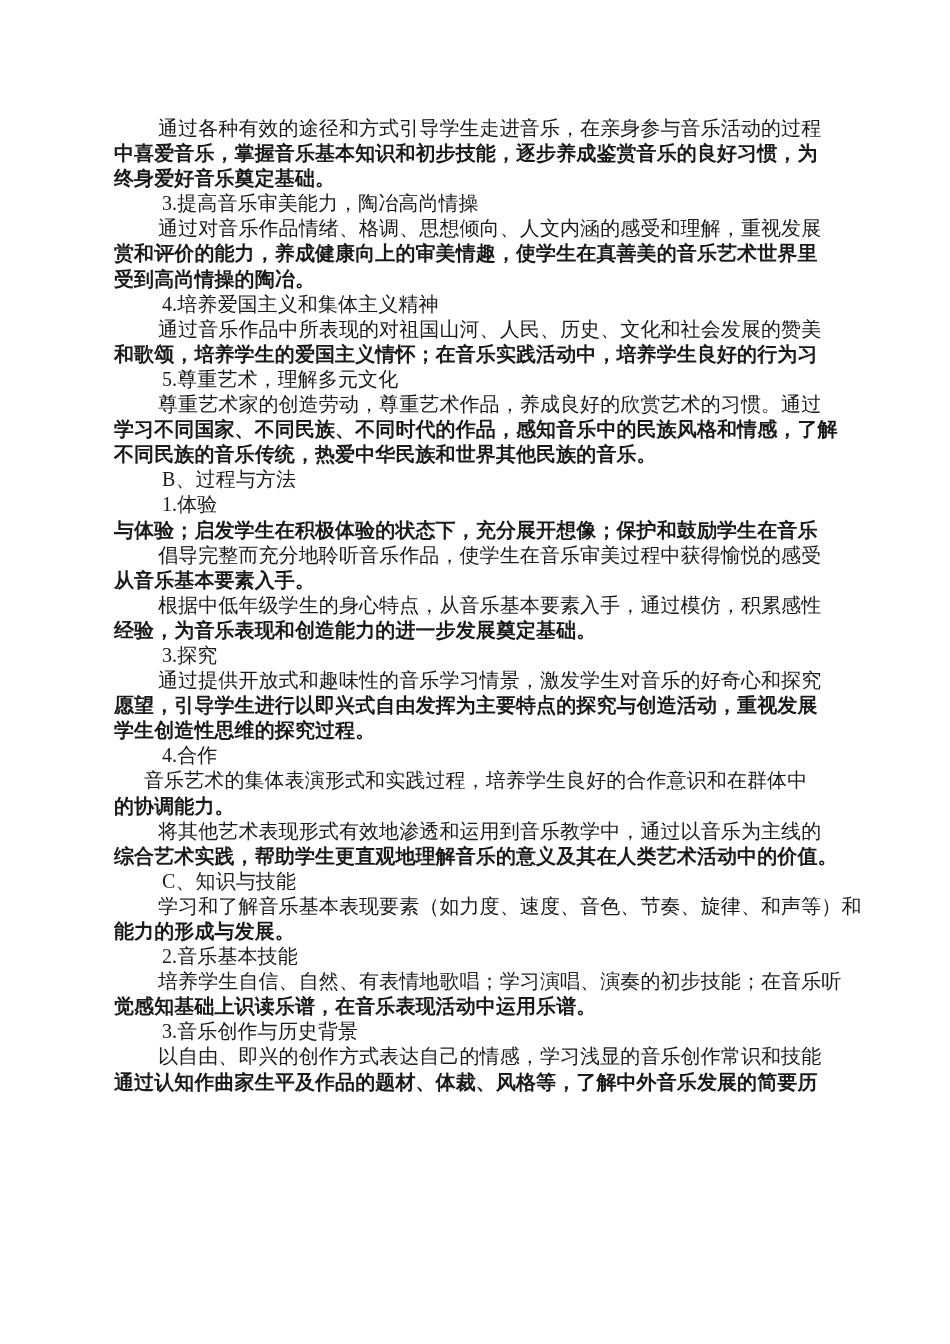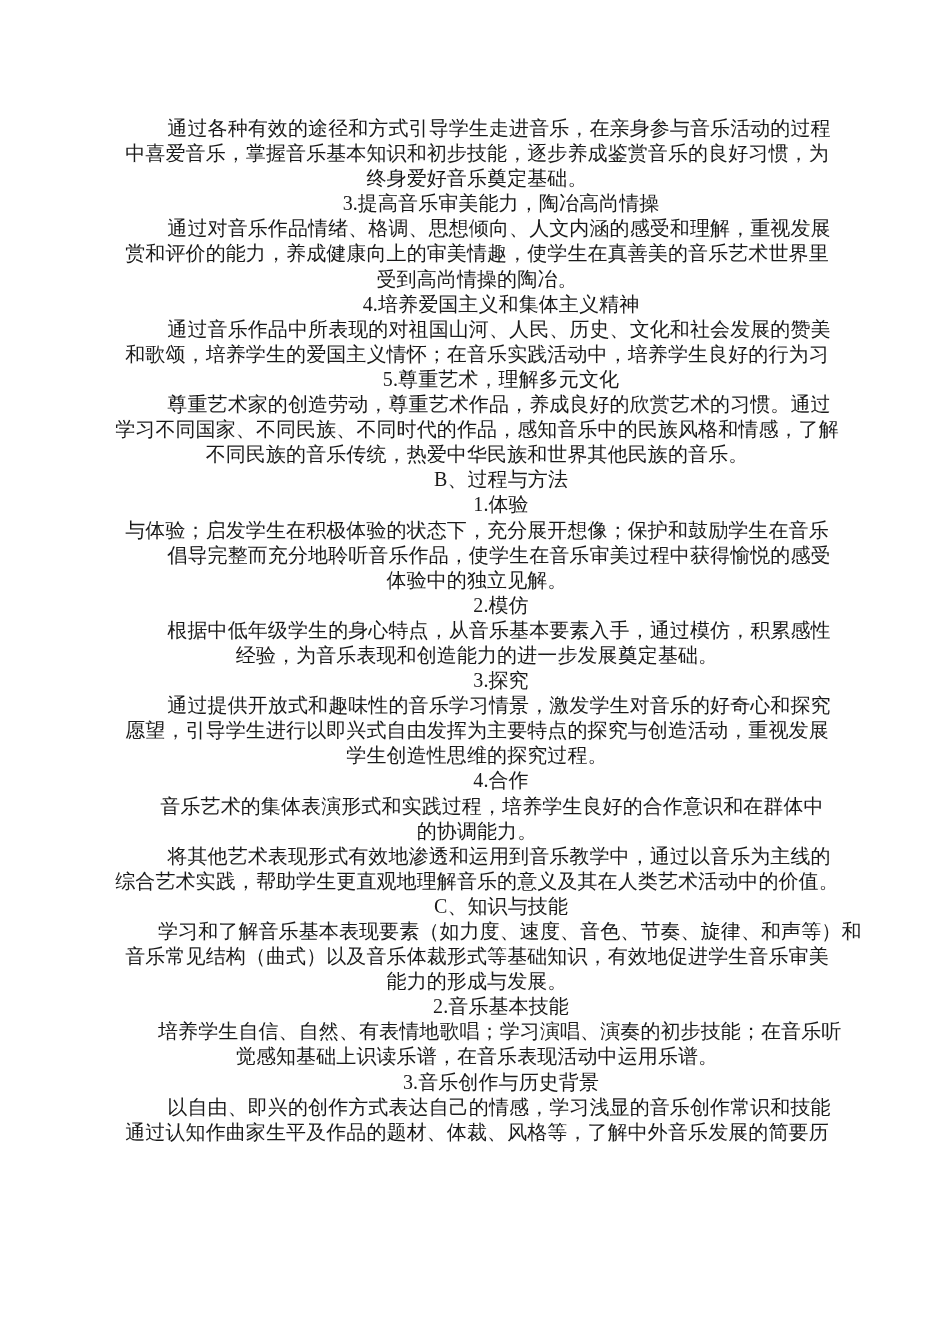--- a/index.html
+++ b/index.html
@@ -19,23 +19,22 @@
     left: 114px;
     width: 726px;
     font-family: "Liberation Serif", "DejaVu Serif", serif;
     font-size: 20px;
     line-height: 25.1px;
     color: #1a1a1a;
   }
   .line {
     white-space: nowrap;
     letter-spacing: 0.1px;
-    text-align: center;
   }
-  .line.cont  { padding-left: 0; }
+  .line.cont  { padding-left: 0; font-weight: bold; }
   .line.para  { padding-left: 44px; }
   .line.para2 { padding-left: 30px; }
   .line.head  { padding-left: 48px; font-family: Liberation Serif, serif; }
 </style>
 </head>
 <body>
 
 <div class="page">
 
 <div class="line para">通过各种有效的途径和方式引导学生走进音乐，在亲身参与音乐活动的过程</div>
@@ -49,36 +48,34 @@
     <div class="line para">通过音乐作品中所表现的对祖国山河、人民、历史、文化和社会发展的赞美</div>
     <div class="line cont">和歌颂，培养学生的爱国主义情怀；在音乐实践活动中，培养学生良好的行为习</div>
     <div class="line head">5.尊重艺术，理解多元文化</div>
     <div class="line para">尊重艺术家的创造劳动，尊重艺术作品，养成良好的欣赏艺术的习惯。通过</div>
     <div class="line cont">学习不同国家、不同民族、不同时代的作品，感知音乐中的民族风格和情感，了解</div>
     <div class="line cont">不同民族的音乐传统，热爱中华民族和世界其他民族的音乐。</div>
     <div class="line head">B、过程与方法</div>
     <div class="line head">1.体验</div>
     <div class="line cont">与体验；启发学生在积极体验的状态下，充分展开想像；保护和鼓励学生在音乐</div>
     <div class="line para">倡导完整而充分地聆听音乐作品，使学生在音乐审美过程中获得愉悦的感受</div>
-    <div class="line cont">体验中的独立见解。</div>
-    <div class="line head">2.模仿</div>
+    <div class="line cont">从音乐基本要素入手。</div>
     <div class="line para">根据中低年级学生的身心特点，从音乐基本要素入手，通过模仿，积累感性</div>
     <div class="line cont">经验，为音乐表现和创造能力的进一步发展奠定基础。</div>
     <div class="line head">3.探究</div>
     <div class="line para">通过提供开放式和趣味性的音乐学习情景，激发学生对音乐的好奇心和探究</div>
     <div class="line cont">愿望，引导学生进行以即兴式自由发挥为主要特点的探究与创造活动，重视发展</div>
     <div class="line cont">学生创造性思维的探究过程。</div>
     <div class="line head">4.合作</div>
     <div class="line para2">音乐艺术的集体表演形式和实践过程，培养学生良好的合作意识和在群体中</div>
     <div class="line cont">的协调能力。</div>
     <div class="line para">将其他艺术表现形式有效地渗透和运用到音乐教学中，通过以音乐为主线的</div>
     <div class="line cont">综合艺术实践，帮助学生更直观地理解音乐的意义及其在人类艺术活动中的价值。</div>
     <div class="line head">C、知识与技能</div>
     <div class="line para">学习和了解音乐基本表现要素（如力度、速度、音色、节奏、旋律、和声等）和</div>
-    <div class="line cont">音乐常见结构（曲式）以及音乐体裁形式等基础知识，有效地促进学生音乐审美</div>
     <div class="line cont">能力的形成与发展。</div>
     <div class="line head">2.音乐基本技能</div>
     <div class="line para">培养学生自信、自然、有表情地歌唱；学习演唱、演奏的初步技能；在音乐听</div>
     <div class="line cont">觉感知基础上识读乐谱，在音乐表现活动中运用乐谱。</div>
     <div class="line head">3.音乐创作与历史背景</div>
     <div class="line para">以自由、即兴的创作方式表达自己的情感，学习浅显的音乐创作常识和技能</div>
     <div class="line cont">通过认知作曲家生平及作品的题材、体裁、风格等，了解中外音乐发展的简要历</div>
   </div>
 
 </body></html>

